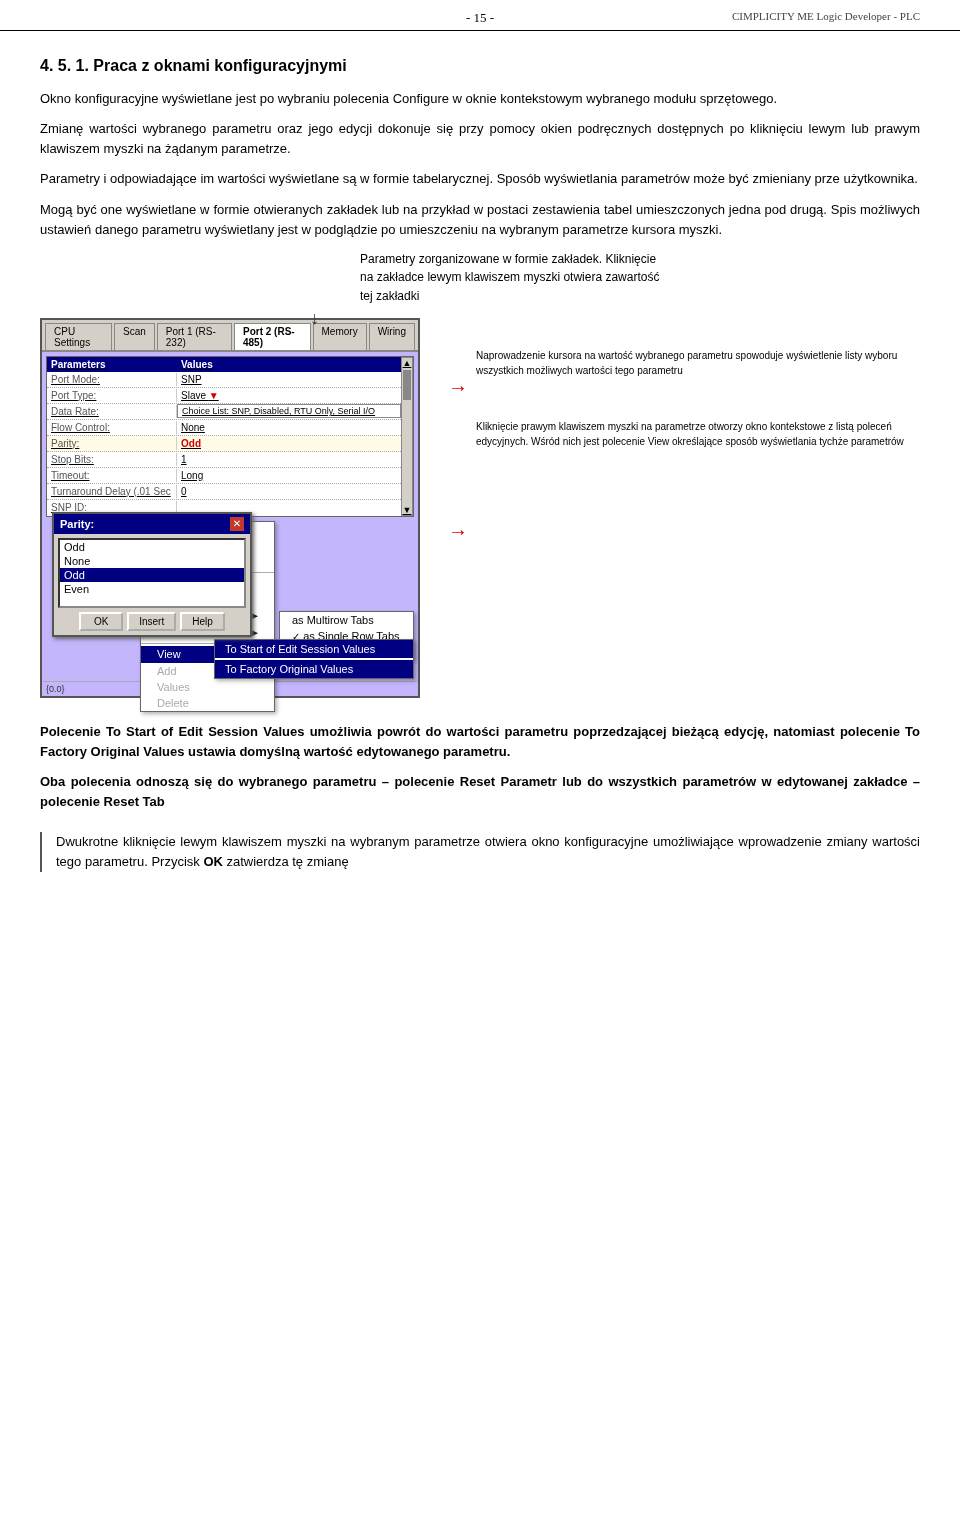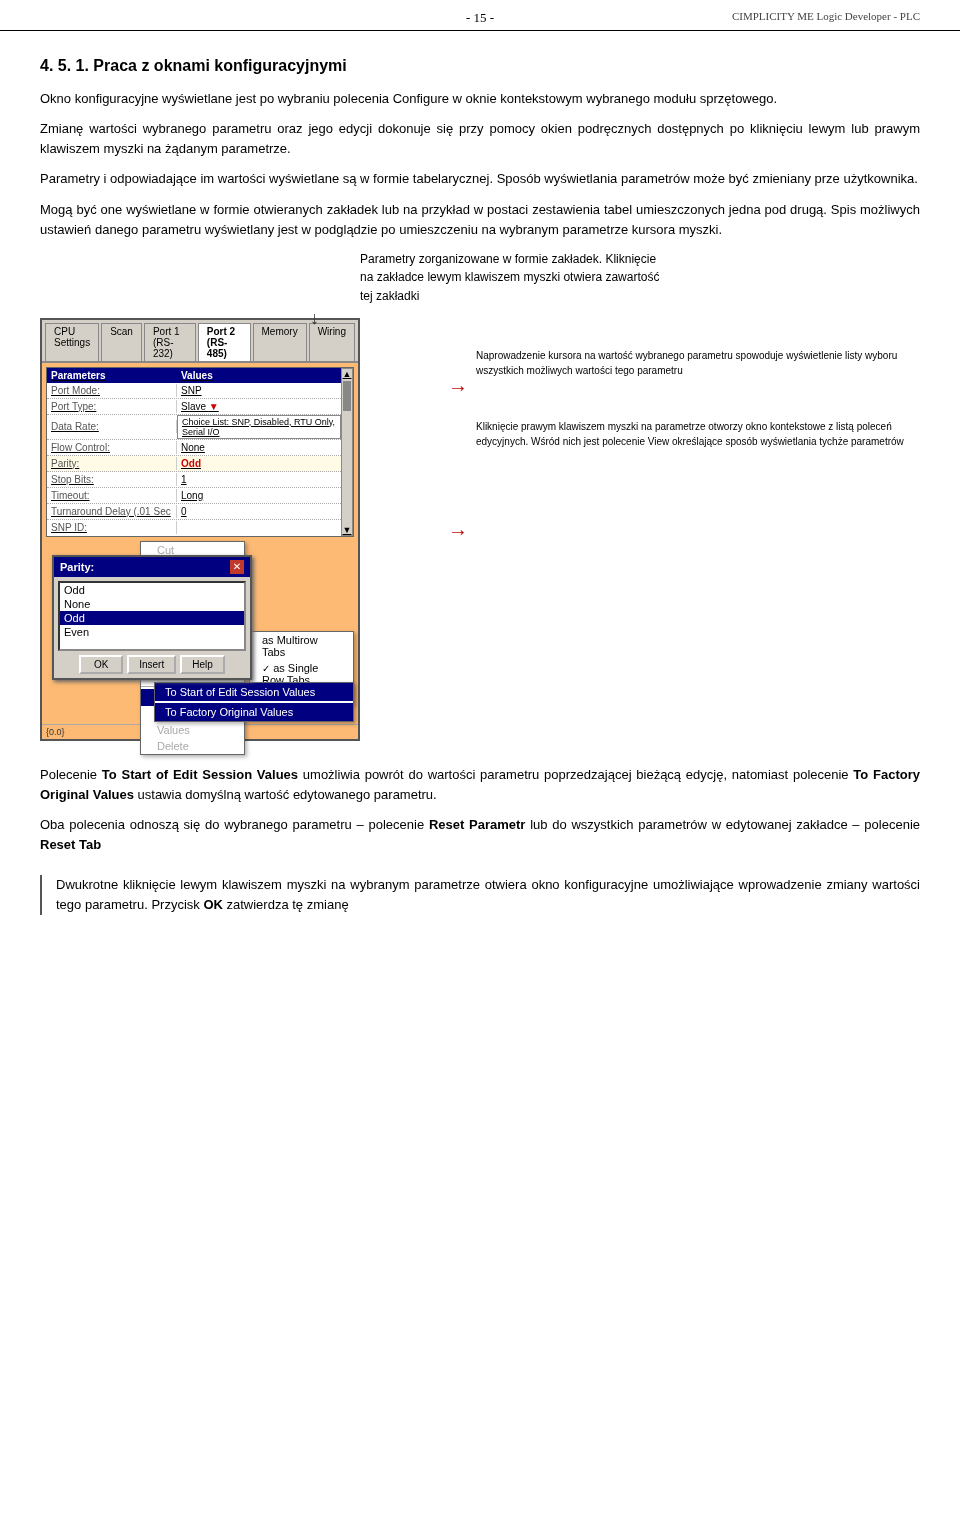--- a/index.html
+++ b/index.html
@@ -49,22 +49,22 @@
     p {
       font-size: 13px;
       line-height: 1.55;
       margin-bottom: 10px;
       text-align: justify;
     }
 
     
     .screen-mock {
       border: 2px solid #555;
-      background: #fdba74;
-      width: 320px;
+      background: #c4b5fd;
+      width: 380px;
       font-size: 11px;
     }
 
     
     .tab-bar {
       display: flex;
       background: #d4d0c8;
       border-bottom: 2px solid #888;
       padding: 3px 3px 0 3px;
       gap: 2px;
@@ -243,20 +243,21 @@
       padding: 2px 12px;
     }
     .view-submenu-item.checked::before {
       content: '✓ ';
       font-size: 10px;
     }
 
     
     .bottom-section {
       margin-top: 20px;
+      font-weight: bold;
     }
     .bottom-section p {
       text-align: justify;
     }
 
     .ann-box {
       margin-bottom: 20px;
       font-size: 10px;
       line-height: 1.55;
     }

